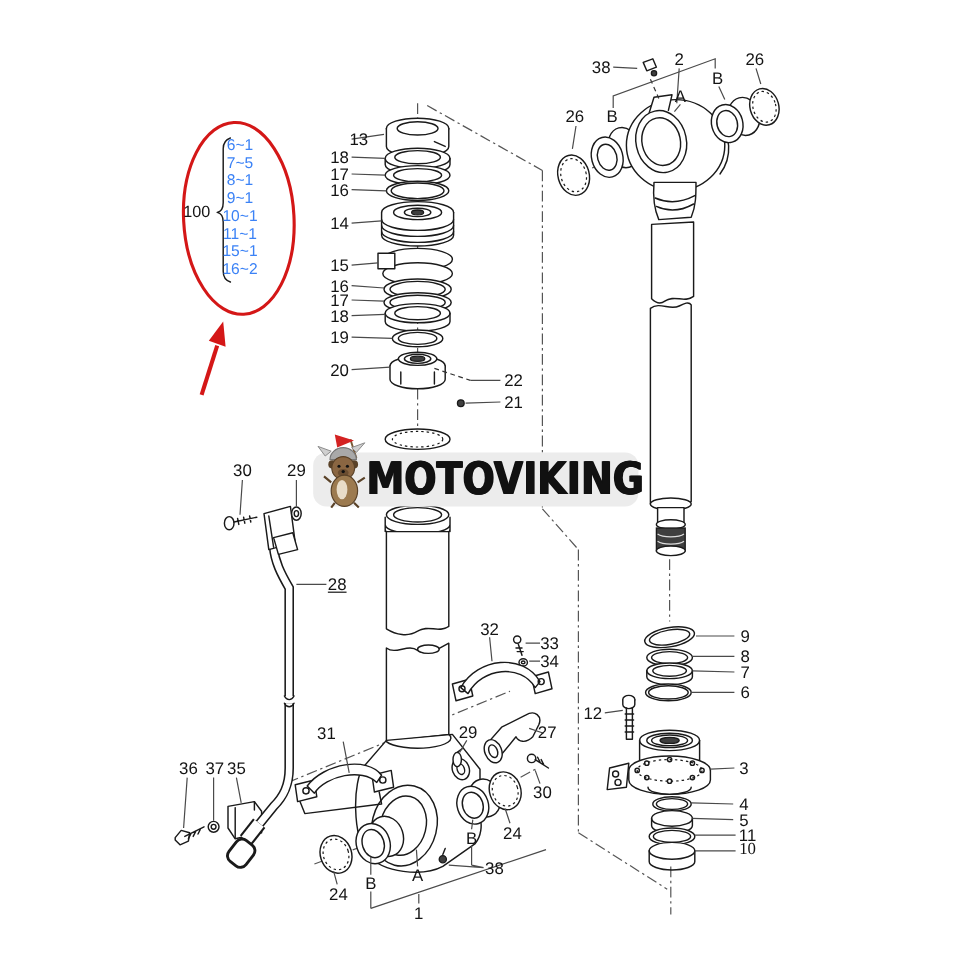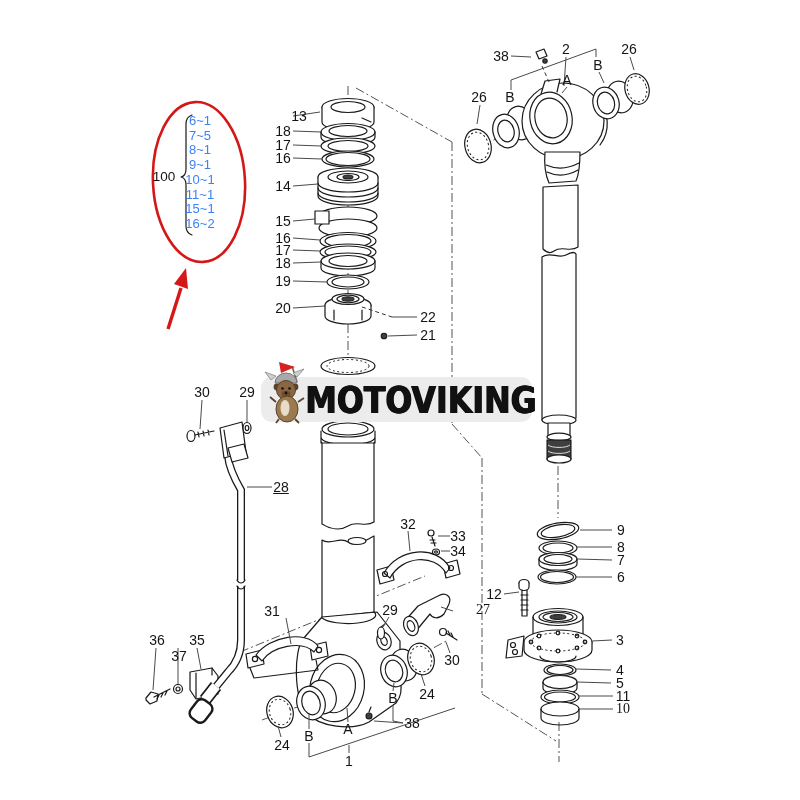--- a/index.html
+++ b/index.html
@@ -378,26 +378,26 @@
       <div class="plabel" style="left: 620px; top: 670px;">4</div>
       <div class="plabel" style="left: 620px; top: 683px;">5</div>
       <div class="plabel" style="left: 623px; top: 696px;">11</div>
       <div class="plabel" style="left: 623px; top: 709px; font-family: Liberation Serif, serif;">10</div>
       <div class="plabel" style="left: 202px; top: 392px;">30</div>
       <div class="plabel" style="left: 247px; top: 392px;">29</div>
       <div class="plabel" style="left: 281px; top: 487px; text-decoration: underline;">28</div>
       <div class="plabel" style="left: 408px; top: 524px;">32</div>
       <div class="plabel" style="left: 458px; top: 536px;">33</div>
       <div class="plabel" style="left: 458px; top: 551px;">34</div>
-      <div class="plabel" style="left: 483px; top: 610px; font-family: Liberation Serif, serif;">27</div>
+      <div class="plabel" style="left: 456px; top: 610px;">27</div>
       <div class="plabel" style="left: 390px; top: 610px;">29</div>
       <div class="plabel" style="left: 452px; top: 660px;">30</div>
       <div class="plabel" style="left: 272px; top: 611px;">31</div>
       <div class="plabel" style="left: 157px; top: 640px;">36</div>
-      <div class="plabel" style="left: 179px; top: 656px;">37</div>
+      <div class="plabel" style="left: 179px; top: 640px;">37</div>
       <div class="plabel" style="left: 197px; top: 640px;">35</div>
       <div class="plabel" style="left: 282px; top: 745px;">24</div>
       <div class="plabel" style="left: 309px; top: 736px;">B</div>
       <div class="plabel" style="left: 348px; top: 729px;">A</div>
       <div class="plabel" style="left: 349px; top: 761px;">1</div>
       <div class="plabel" style="left: 412px; top: 723px;">38</div>
       <div class="plabel" style="left: 393px; top: 698px;">B</div>
       <div class="plabel" style="left: 427px; top: 694px;">24</div>
     </div>
 </div>

